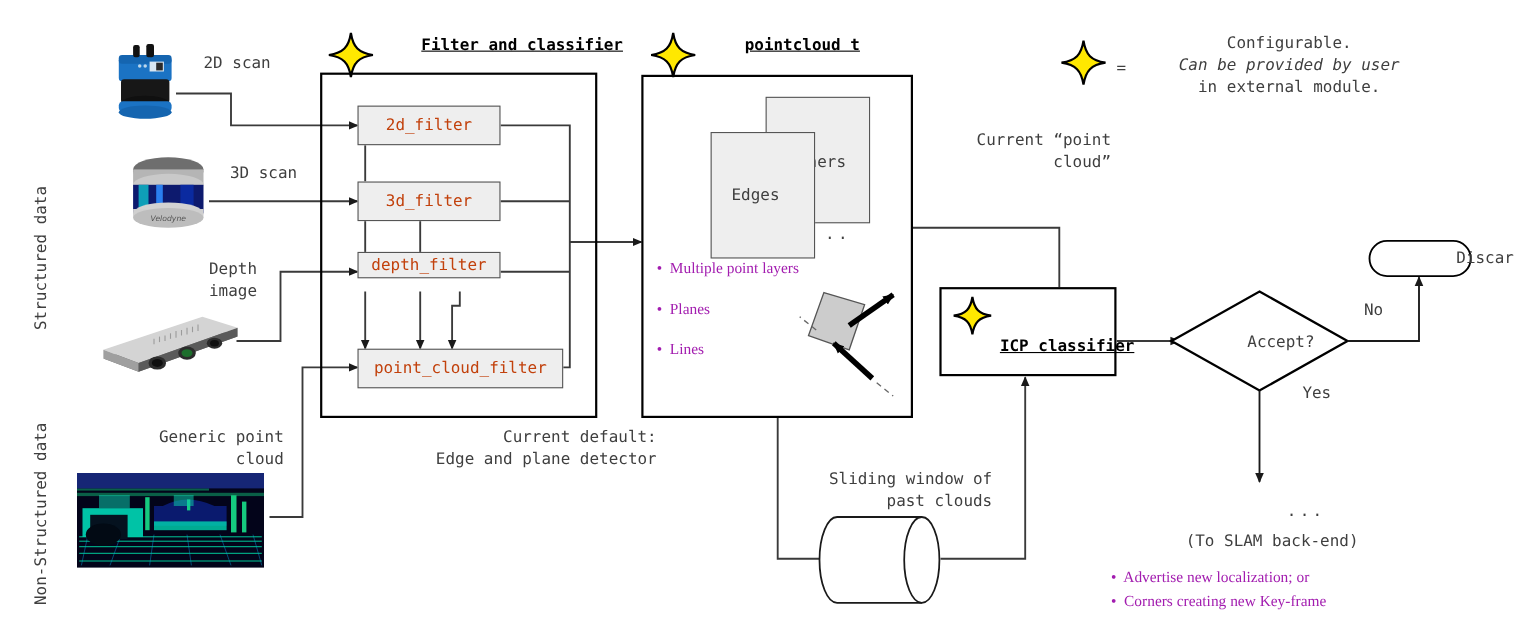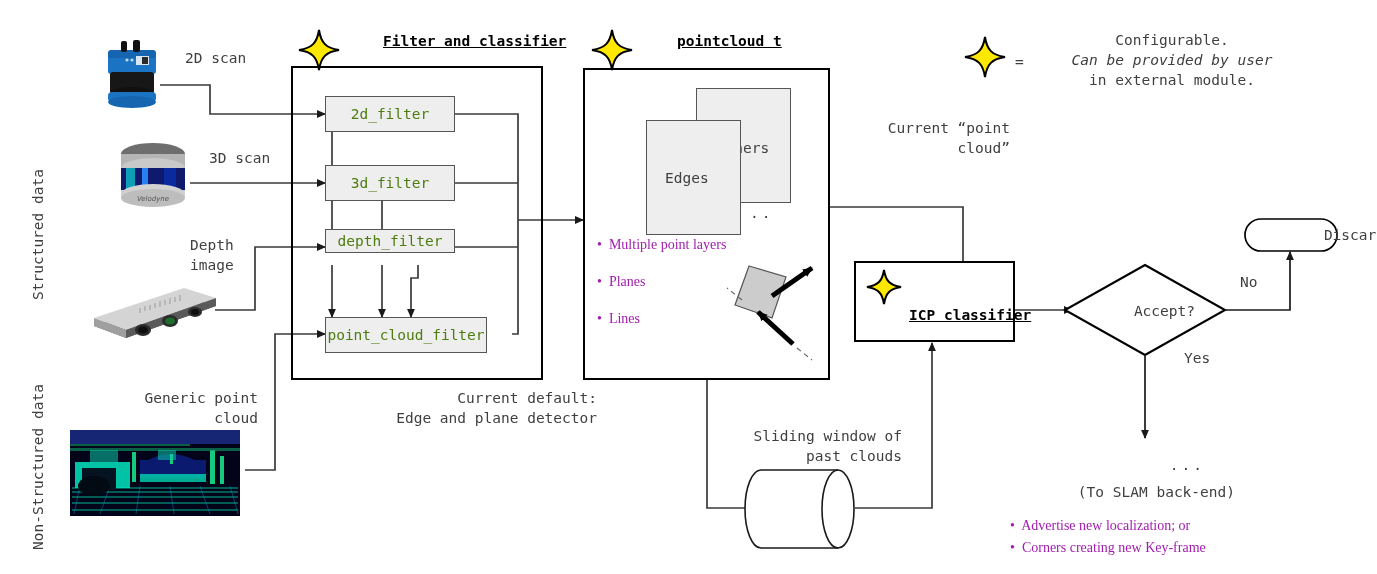--- a/index.html
+++ b/index.html
@@ -5,21 +5,21 @@
   html,body{margin:0;padding:0;background:#ffffff;}
   body{font-family:"DejaVu Sans Mono","Liberation Mono",monospace;}
   #root{position:relative;width:1377px;height:574px;background:#fff;overflow:hidden;}
   .abs{position:absolute;}
   .txt{color:#3f3f3f;font-size:14.5px;line-height:20px;white-space:pre;letter-spacing:0px;}
   .txt.center{text-align:right;}
   .vert{transform-origin:0 0;}
   .bold-under{font-weight:bold;color:#000;text-decoration:underline;font-size:14.5px;white-space:pre;margin-left:40px;}
   .outerbox{border:2.4px solid #000;background:transparent;box-sizing:border-box;}
   .filtbox{border:1.4px solid #555;background:#eeeeee;box-sizing:border-box;display:flex;align-items:center;justify-content:center;}
-  .filtbox span{color:#4d7c0f;font-size:14.5px;white-space:pre;}
+  .filtbox span{color:#c2410c;font-size:14.5px;white-space:pre;}
   .layerbox{border:1.4px solid #555;background:#eeeeee;box-sizing:border-box;position:absolute;}
   .layerlbl{position:absolute;color:#3f3f3f;font-size:14.5px;white-space:pre;}
   svg{position:absolute;left:0;top:0;overflow:visible;}
   .bullet{color:#a21caf;font-size:14px;white-space:pre;font-family:Liberation Serif, serif;}
   .dev{position:absolute;}
 </style>
 </head>
 <body>
 
 <div id="root">
@@ -228,21 +228,21 @@
 
   <div class="abs filtbox" style="left:325px;top:96px;width:130px;height:36px;">
     <span>2d_filter</span>
   </div>
   <div class="abs filtbox" style="left:325px;top:165px;width:130px;height:36px;">
     <span>3d_filter</span>
   </div>
   <div class="abs filtbox" style="left:325px;top:229px;width:130px;height:24px;">
     <span>depth_filter</span>
   </div>
-  <div class="abs filtbox" style="left:325px;top:317px;width:162px;height:36px;">
+  <div class="abs filtbox" style="left:325px;top:317px;width:187px;height:36px;">
     <span>point_cloud_filter</span>
   </div>
 
   <div class="abs txt center" style="left:357px;top:388px;width:240px;">Current default:</div>
   <div class="abs txt center" style="left:357px;top:408px;width:240px;">Edge and plane detector</div>
 
   <svg width="46" height="46" class="abs" style="left:589px;top:27px;">
     <path d="M23,3 C25,16 30,21 43,23 C30,25 25,30 23,43 C21,30 16,25 3,23 C16,21 21,16 23,3 Z" fill="#ffe800" stroke="#000" stroke-width="2"></path>
   </svg>
   <div class="abs bold-under" style="left:637px;top:33px;">pointcloud t</div>

